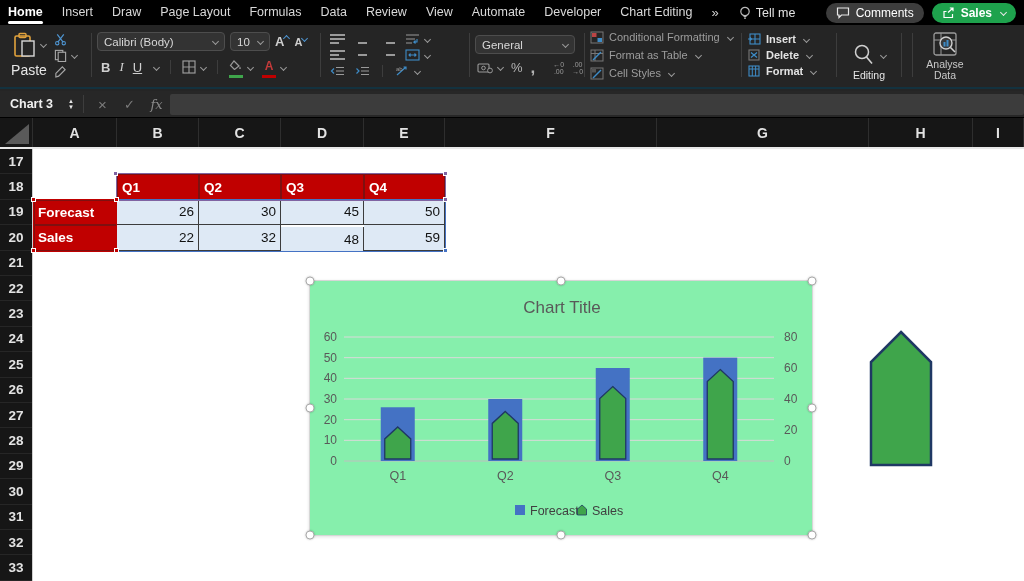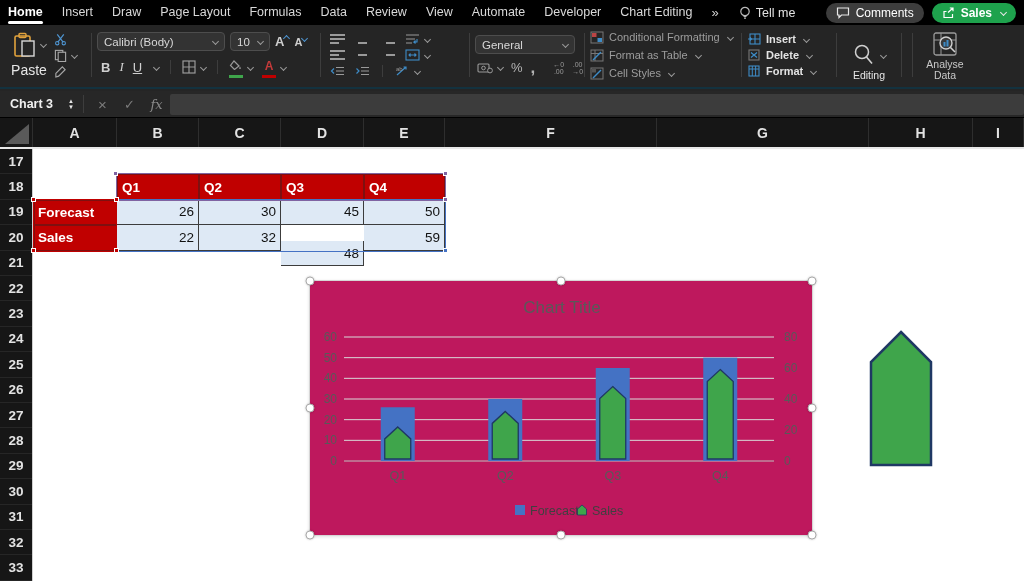--- a/index.html
+++ b/index.html
@@ -83,21 +83,21 @@
   .cell.slbl{background:#C00000;color:#fff;font-weight:bold;padding-left:3px;border:1px solid #7e1010}
   .cell.val{background:#dee9f5;color:#111;justify-content:flex-end;padding-right:4px;border-right:1px solid #3c3c3c;border-bottom:1px solid #3c3c3c}
   .rangebox{position:absolute;pointer-events:none}
   .rb-purple{border:1.5px solid #8064A2}
   .rb-blue{border:1.5px solid #4472C4}
   .rb-red{border:1.5px solid #C00000}
   .rhandle{position:absolute;width:5px;height:5px;border:1px solid #fff}
   .rh-purple{background:#8064A2}.rh-blue{background:#4472C4}.rh-red{background:#C00000}
 
   
-  .chartwrap{position:absolute;left:309px;top:280px;width:504px;height:256px;background:#be185d;border:1px solid #d6d6d6;box-shadow:0 1px 3px rgba(0,0,0,.12)}
+  .chartwrap{position:absolute;left:309px;top:280px;width:504px;height:256px;background:#86efac;border:1px solid #d6d6d6;box-shadow:0 1px 3px rgba(0,0,0,.12)}
   .chandle{position:absolute;width:9px;height:9px;border-radius:50%;background:#fff;border:1px solid #ababab;transform:translate(-50%,-50%);box-shadow:0 0 2px rgba(0,0,0,.25)}
 </style>
 </head>
 <body>
 
 <div id="app">
 
   <div class="tabbar">
     <span class="tab active">Home</span>
     <span class="tab">Insert</span>
@@ -451,21 +451,21 @@
       <div class="cell qhdr" style="left: 281px; top: 174.4px; width: 83px; height: 25.4px;">Q3</div>
       <div class="cell qhdr" style="left: 364px; top: 174.4px; width: 81px; height: 25.4px;">Q4</div>
       <div class="cell slbl" style="left: 34px; top: 199.8px; width: 83px; height: 25.4px;">Forecast</div>
       <div class="cell val" style="left: 117px; top: 199.8px; width: 82px; height: 25.4px;">26</div>
       <div class="cell val" style="left: 199px; top: 199.8px; width: 82px; height: 25.4px;">30</div>
       <div class="cell val" style="left: 281px; top: 199.8px; width: 83px; height: 25.4px;">45</div>
       <div class="cell val" style="left: 364px; top: 199.8px; width: 81px; height: 25.4px;">50</div>
       <div class="cell slbl" style="left: 34px; top: 225.2px; width: 83px; height: 25.4px;">Sales</div>
       <div class="cell val" style="left: 117px; top: 225.2px; width: 82px; height: 25.4px;">22</div>
       <div class="cell val" style="left: 199px; top: 225.2px; width: 82px; height: 25.4px;">32</div>
-      <div class="cell val" style="left: 281px; top: 241px; width: 83px; height: 25.4px;">48</div>
+      <div class="cell val" style="left: 281px; top: 227px; width: 83px; height: 25.4px;">48</div>
       <div class="cell val" style="left: 364px; top: 225.2px; width: 81px; height: 25.4px;">59</div>
       <div class="rangebox rb-purple" style="left: 116px; top: 173.4px; width: 330px; height: 27.4px;"></div>
       <div class="rangebox rb-blue" style="left: 116px; top: 198.8px; width: 330px; height: 52.8px;"></div>
       <div class="rangebox rb-red" style="left: 33px; top: 198.8px; width: 84px; height: 52.8px;"></div>
       <div class="rhandle rh-purple" style="left: 113px; top: 171.4px; position: absolute;"></div>
       <div class="rhandle rh-purple" style="left: 443px; top: 171.4px; position: absolute;"></div>
       <div class="rhandle rh-purple" style="left: 443px; top: 196.8px; position: absolute;"></div>
       <div class="rhandle rh-blue" style="left: 443px; top: 247.6px; position: absolute;"></div>
       <div class="rhandle rh-red" style="left: 31px; top: 196.8px; position: absolute;"></div>
       <div class="rhandle rh-red" style="left: 114px; top: 196.8px; position: absolute;"></div>

